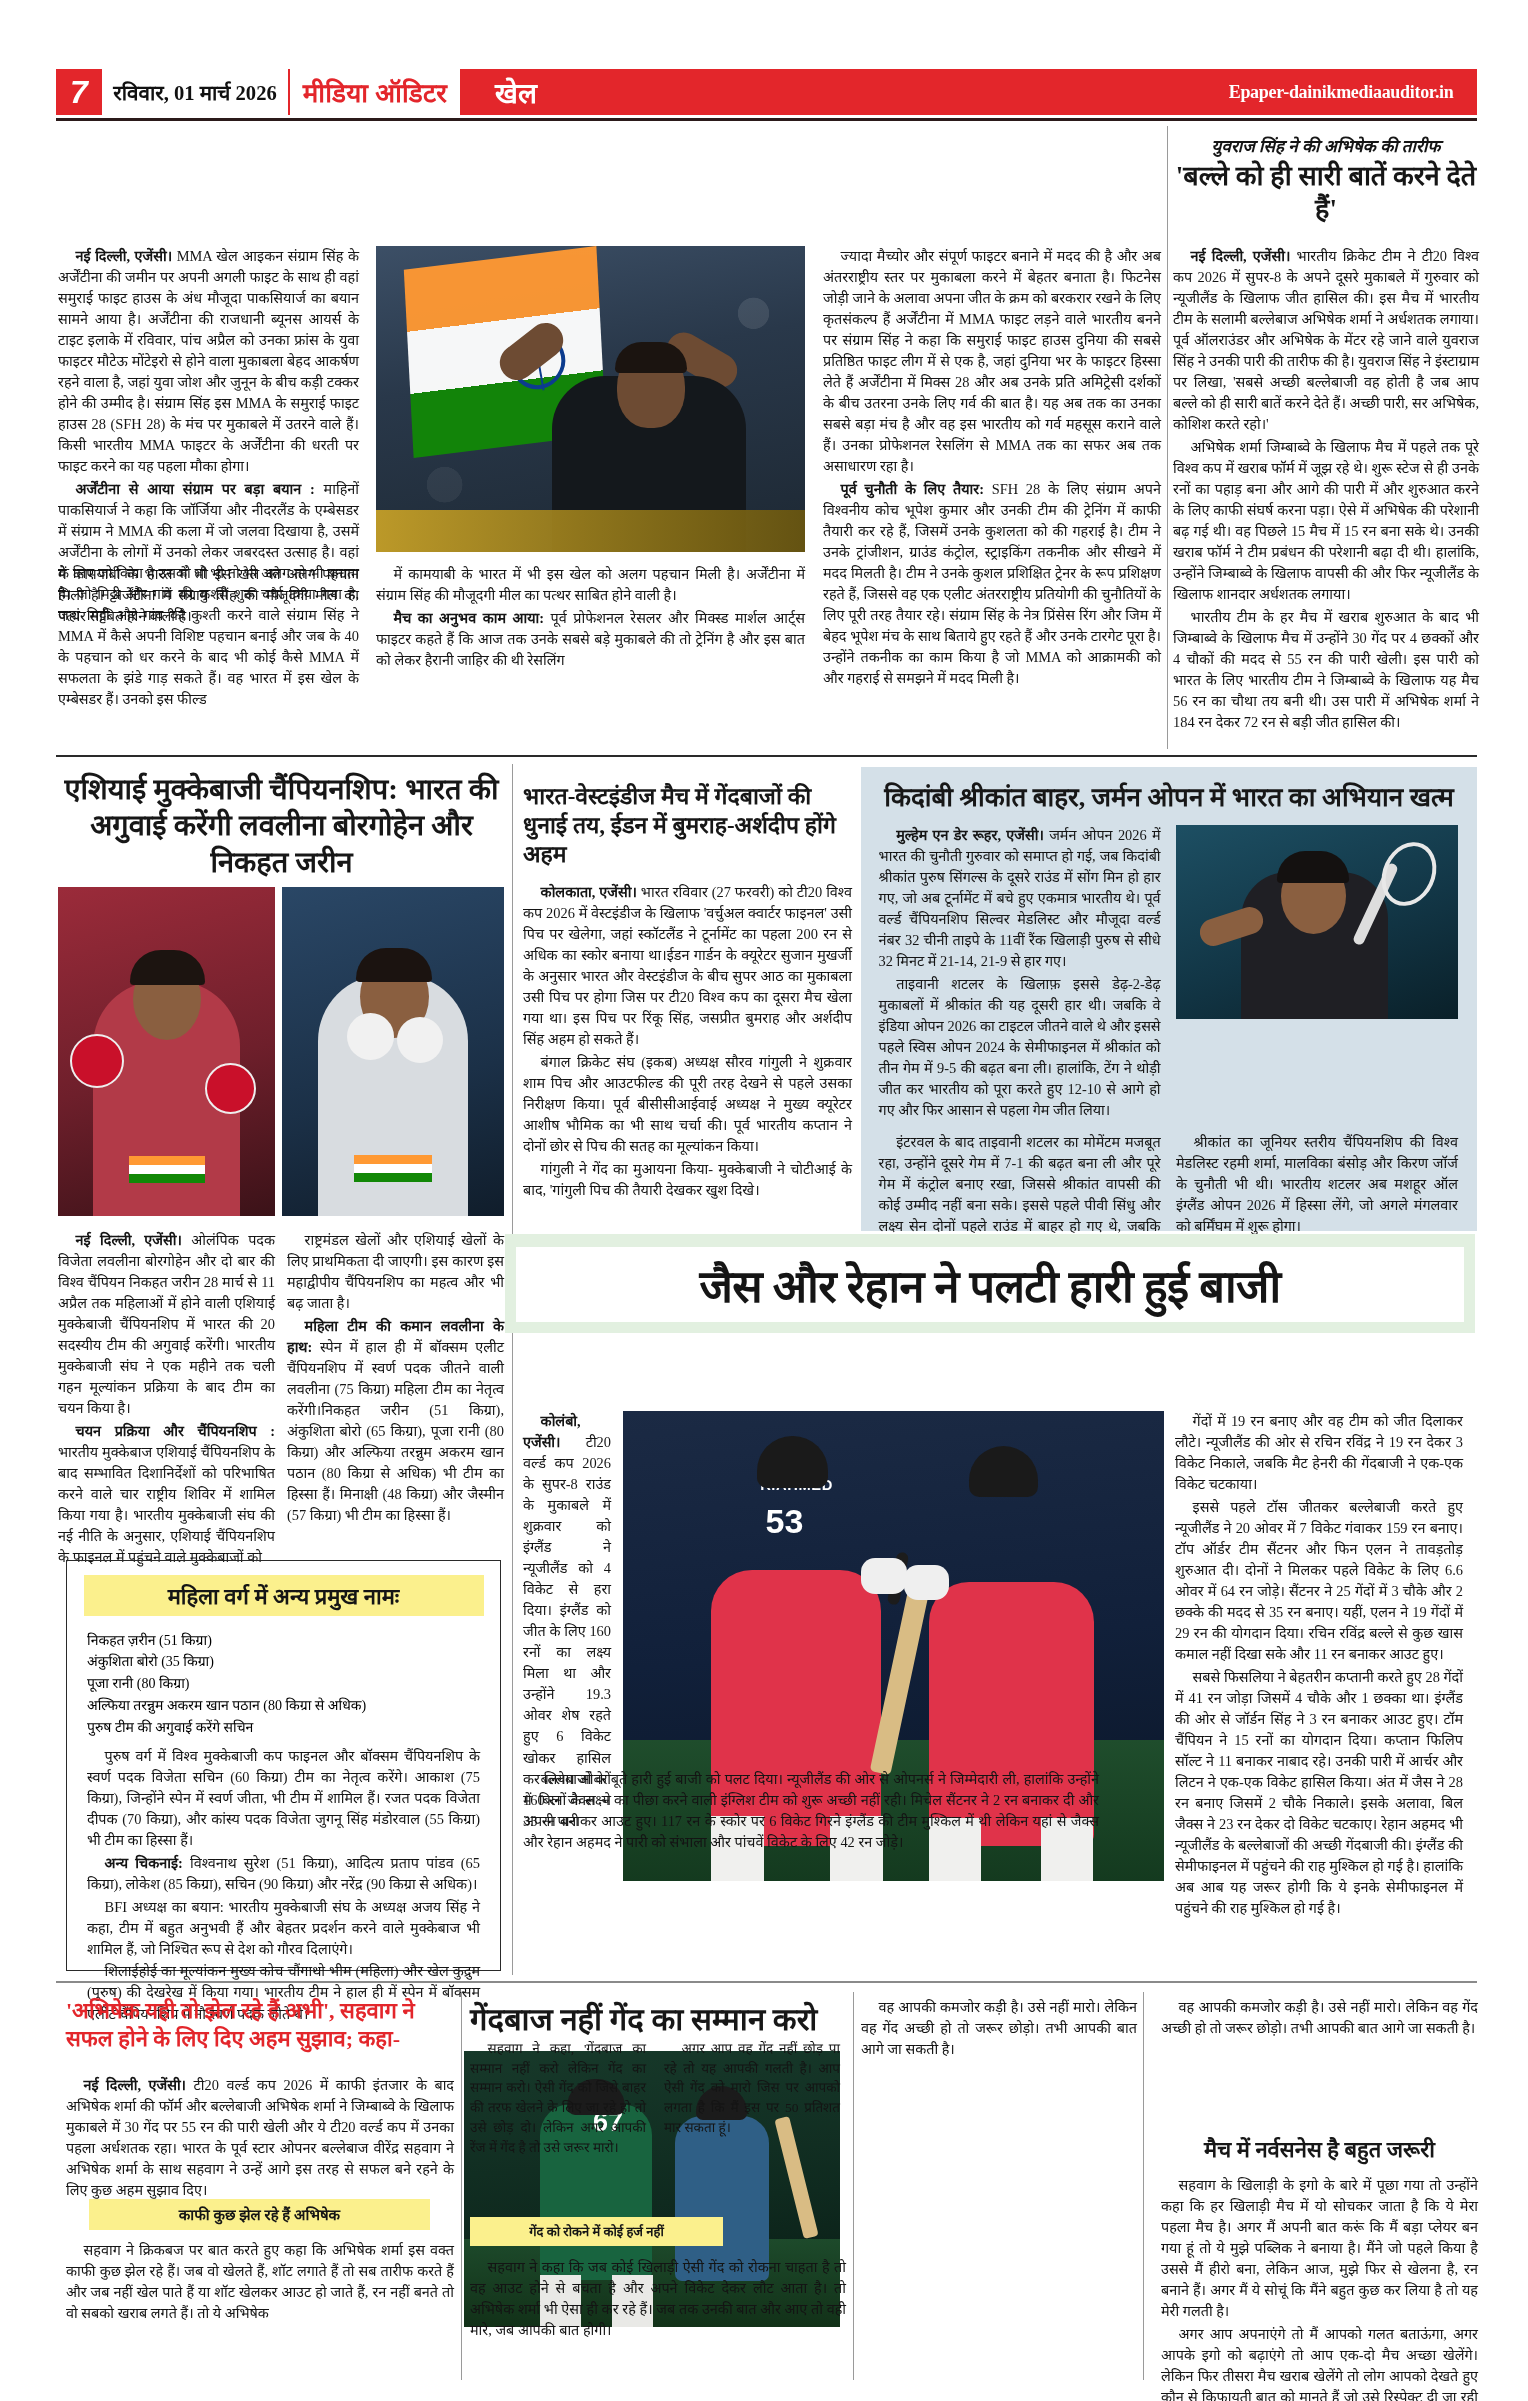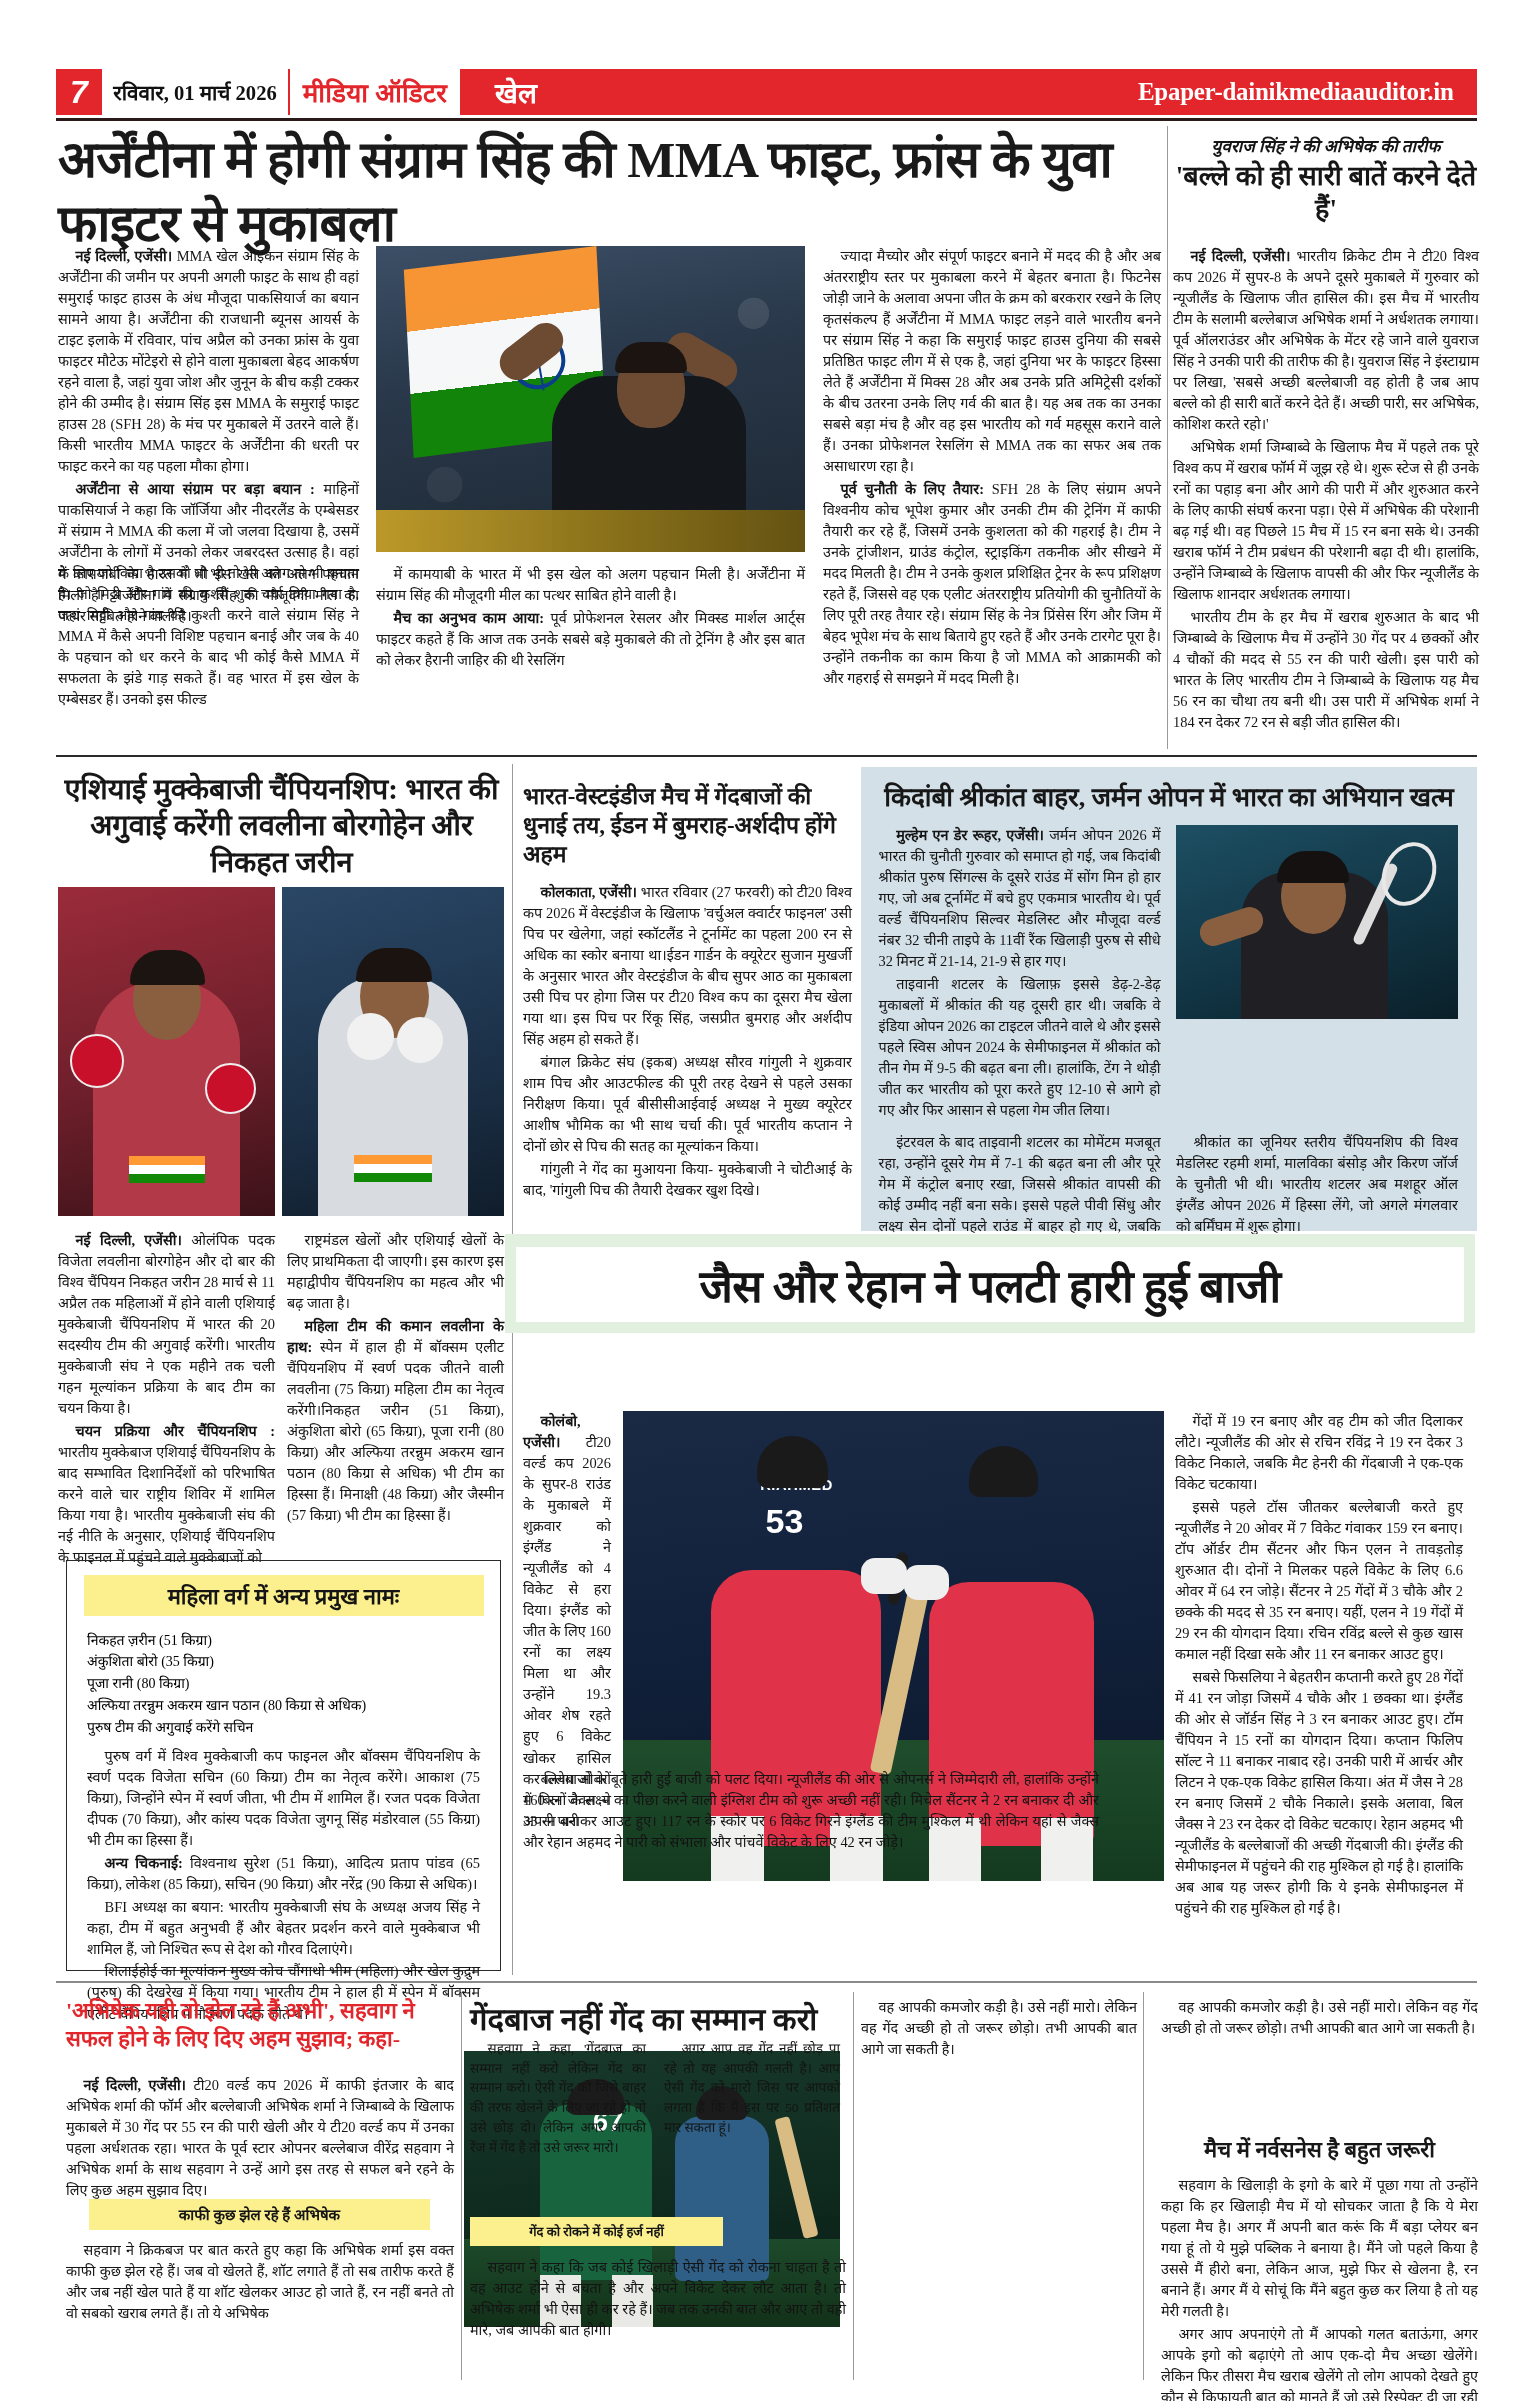--- a/index.html
+++ b/index.html
@@ -43,21 +43,21 @@
   }
   .mh-redbar {
     flex:1; background:#e3262b;
     display:flex; align-items:center; justify-content:space-between;
     padding:0 23.5px 0 35px;
   }
   .mh-section {
     color:#ffffff; font-size:28px; font-weight:bold;
   }
   .mh-site {
-    color:#ffffff; font-size:25px; font-weight:bold;
+    color:#ffffff; font-size:18px; font-weight:bold;
     font-family:"Liberation Serif",serif;
     letter-spacing:-0.3px;
   }
   .mh-rule {
     position:absolute; left:56px; top:118px; width:1421px; height:2.9px;
     background:#2b1a1a;
   }
 
   
   .vrule { position:absolute; width:1.2px; background:#9a9a9a; }
@@ -191,21 +191,20 @@
     <div class="mh-pageno">7</div>
     <div class="mh-date">रविवार, 01 मार्च 2026</div>
     <div class="mh-brand">मीडिया ऑडिटर</div>
     <div class="mh-redbar">
       <span class="mh-section">खेल</span>
       <span class="mh-site">Epaper-dainikmediaauditor.in</span>
     </div>
   </div>
   <div class="mh-rule"></div>
 
-  <div class="lead-head">अर्जेंटीना में होगी संग्राम सिंह की MMA फाइट, फ्रांस के युवा फाइटर से मुकाबला</div>
 
   <div class="photo lead-photo">
     <div class="crowd"></div>
     <div class="flag">
         <div class="chakra"></div>
       </div>
     <div class="arm-l"></div>
     <div class="arm-r"></div>
     <div class="torso"></div>
     <div class="head"></div>

